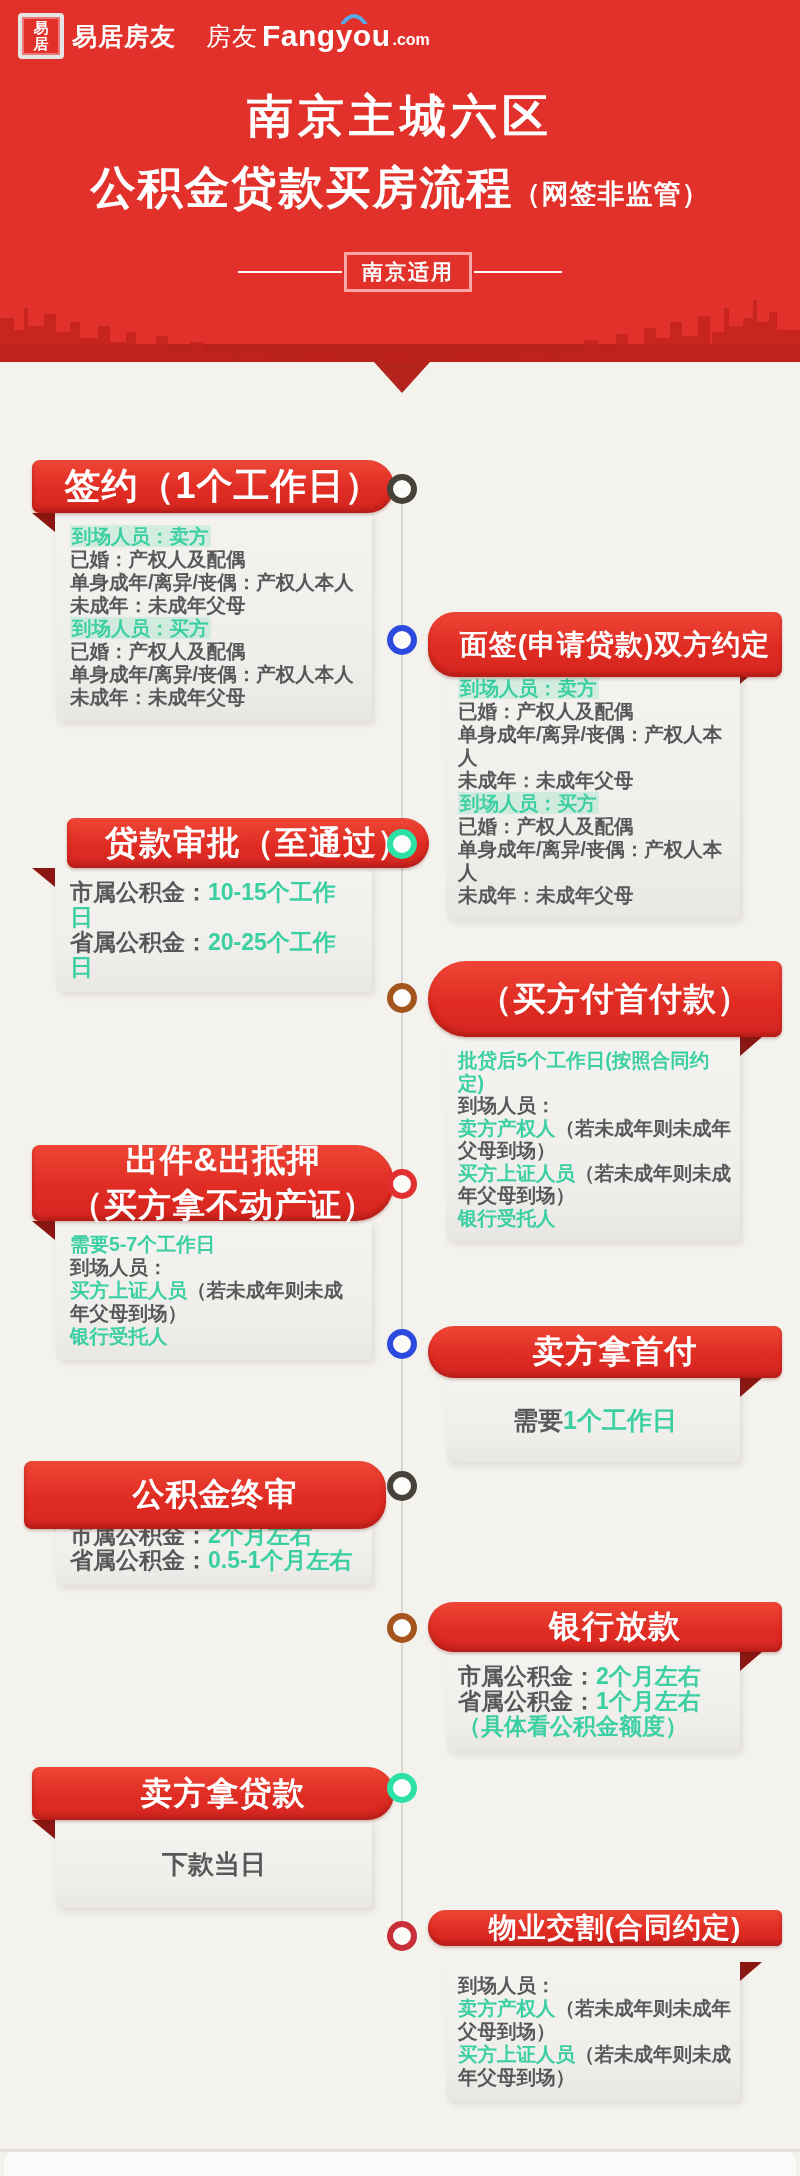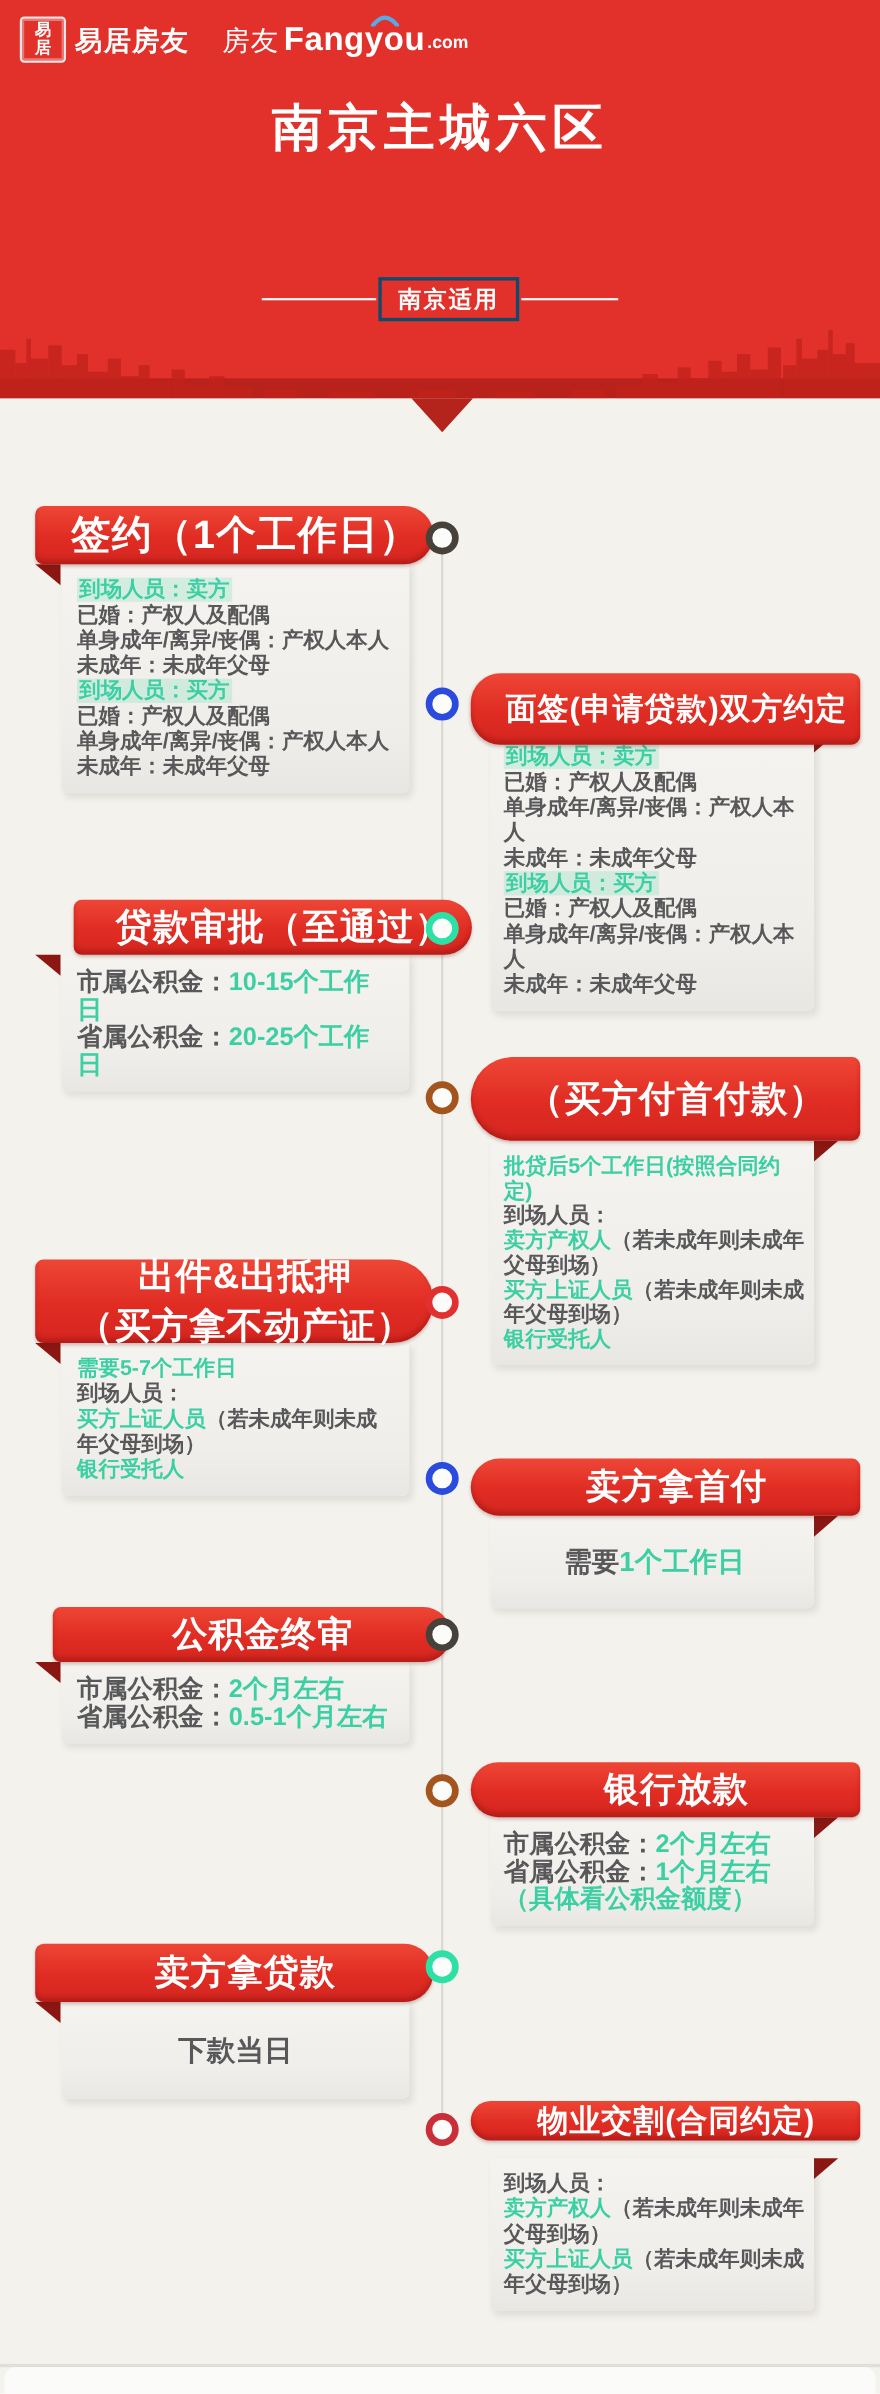--- a/index.html
+++ b/index.html
@@ -8,40 +8,40 @@
 
   
   .header{position:absolute;left:0;top:0;width:800px;height:362px;background:#e1312a;}
   .header-strip{position:absolute;left:0;top:344px;width:800px;height:18px;background:#a91d16;opacity:.75;}
   .skyline{position:absolute;left:0;bottom:0;width:800px;height:70px;}
   .skyline rect{fill:#c1231b;opacity:.8;}
   .header-point{position:absolute;left:374px;top:362px;width:0;height:0;
     border-left:28px solid transparent;border-right:28px solid transparent;border-top:31px solid #b5241c;z-index:3;}
 
   .logo-row{position:absolute;left:18px;top:14px;height:44px;display:flex;align-items:center;color:#fff;}
-  .seal{width:38px;height:38px;border:2px solid #e5e5e5;border-radius:4px;display:flex;align-items:center;justify-content:center;
+  .seal{width:38px;height:38px;border:4px solid #e5e5e5;border-radius:4px;display:flex;align-items:center;justify-content:center;
         box-shadow:inset 0 0 0 2px rgba(255,255,255,.35);}
   .seal span{font-size:15px;line-height:16px;font-weight:700;width:16px;text-align:center;}
   .brand1{font-size:25px;font-weight:700;margin-left:8px;letter-spacing:1px;}
   .brand2{font-size:25px;font-weight:400;margin-left:30px;letter-spacing:1px;}
   .brand-en{position:relative;font-size:30px;font-weight:700;margin-left:4px;letter-spacing:.5px;}
   .brand-en svg{position:absolute;top:-7px;right:24px;}
   .brand-tld{font-size:16px;font-weight:700;margin:8px 0 0 2px;}
 
   .title1{position:absolute;left:0;top:86px;width:800px;text-align:center;color:#fff;
           font-size:46px;font-weight:700;letter-spacing:5px;}
   .title2{position:absolute;left:0;top:158px;width:800px;text-align:center;color:#fff;font-weight:700;}
   .title2 .main{font-size:45px;letter-spacing:2px;}
   .title2 .note{font-size:27px;letter-spacing:1px;}
 
   .badge-row{position:absolute;left:0;top:253px;width:800px;height:38px;display:flex;align-items:center;justify-content:center;}
   .badge-line{height:2px;background:#fff;}
   .badge-line.l{width:104px;}
   .badge-line.r{width:88px;}
-  .badge-box{border:3px solid #0c4a6e;padding:3px 15px;margin:0 2px;color:#fff;font-size:21px;font-weight:700;letter-spacing:2px;}
+  .badge-box{border:3px solid #fca5a5;padding:3px 15px;margin:0 2px;color:#fff;font-size:21px;font-weight:700;letter-spacing:2px;}
 
   
   .timeline-line{position:absolute;left:401px;top:489px;width:2px;height:1447px;background:#d9d7d2;z-index:0;}
   .node{position:absolute;width:18px;height:18px;border-radius:50%;background:#fcfcfa;border:6px solid #444;z-index:4;}
 
   
   .banner{position:absolute;z-index:3;color:#fff;font-weight:700;text-align:center;letter-spacing:1px;
           background:linear-gradient(180deg,#ee4636 0%,#e02c23 55%,#d52620 100%);
           box-shadow:inset 0 -4px 5px rgba(120,12,8,.35), 0 2px 3px rgba(100,20,15,.25);
           display:flex;flex-direction:column;justify-content:center;padding-left:20px;}
@@ -124,20 +124,23 @@
       <div class="brand-en">
         <span>Fangyou</span>
         <svg width="26" height="12" viewBox="0 0 26 12">
           <path d="M2,11 Q13,-3 24,11" fill="none" stroke="#58a9e8" stroke-width="4" stroke-linecap="round"></path>
         </svg>
       </div>
       <div class="brand-tld">.com</div>
     </div>
 
     <div class="title1">南京主城六区</div>
+    <div class="title2">
+      <span class="main">公积金贷款买房流程</span><span class="note">（网签非监管）</span>
+    </div>
 
     <div class="badge-row">
       <div class="badge-line l"></div>
       <div class="badge-box">南京适用</div>
       <div class="badge-line r"></div>
     </div>
   </div>
 
   <div class="header-point"></div>
 
@@ -208,21 +211,21 @@
       </div>
       <div class="node" style="left: 387px; top: 1169px; border-color: rgb(226, 48, 48);"></div>
       <div class="banner right1" style="left: 428px; top: 1326px; width: 334px; height: 52px; font-size: 32px;">
         <div>卖方拿首付</div>
       </div>
       <div class="fold right" style="left: 740px; top: 1378px;"></div>
       <div class="box centered" style="left: 446px; top: 1378px; width: 294px; padding: 12px 8px 12px 12px; font-size: 25px; line-height: 28px; min-height: 84px;">
         <div class="line"><span class="c-d">需要</span><span class="c-t">1个工作日</span></div>
       </div>
       <div class="node" style="left: 387px; top: 1329px; border-color: rgb(43, 74, 222);"></div>
-      <div class="banner left1" style="left: 48px; top: 1461px; width: 342px; height: 50px; font-size: 32px; align-items: center;">
+      <div class="banner left1" style="left: 24px; top: 1461px; width: 342px; height: 68px; font-size: 32px; align-items: center;">
         <div>公积金终审</div>
       </div>
       <div class="fold left" style="left: 32px; top: 1511px;"></div>
       <div class="box" style="left: 56px; top: 1511px; width: 316px; padding: 12px 14px; font-size: 23px; line-height: 25px;">
         <div class="line"><span class="c-d">市属公积金：</span><span class="c-t">2个月左右</span></div>
         <div class="line"><span class="c-d">省属公积金：</span><span class="c-t">0.5-1个月左右</span></div>
       </div>
       <div class="node" style="left: 387px; top: 1471px; border-color: rgb(70, 66, 58);"></div>
       <div class="banner right1" style="left: 428px; top: 1602px; width: 334px; height: 50px; font-size: 32px;">
         <div>银行放款</div>

